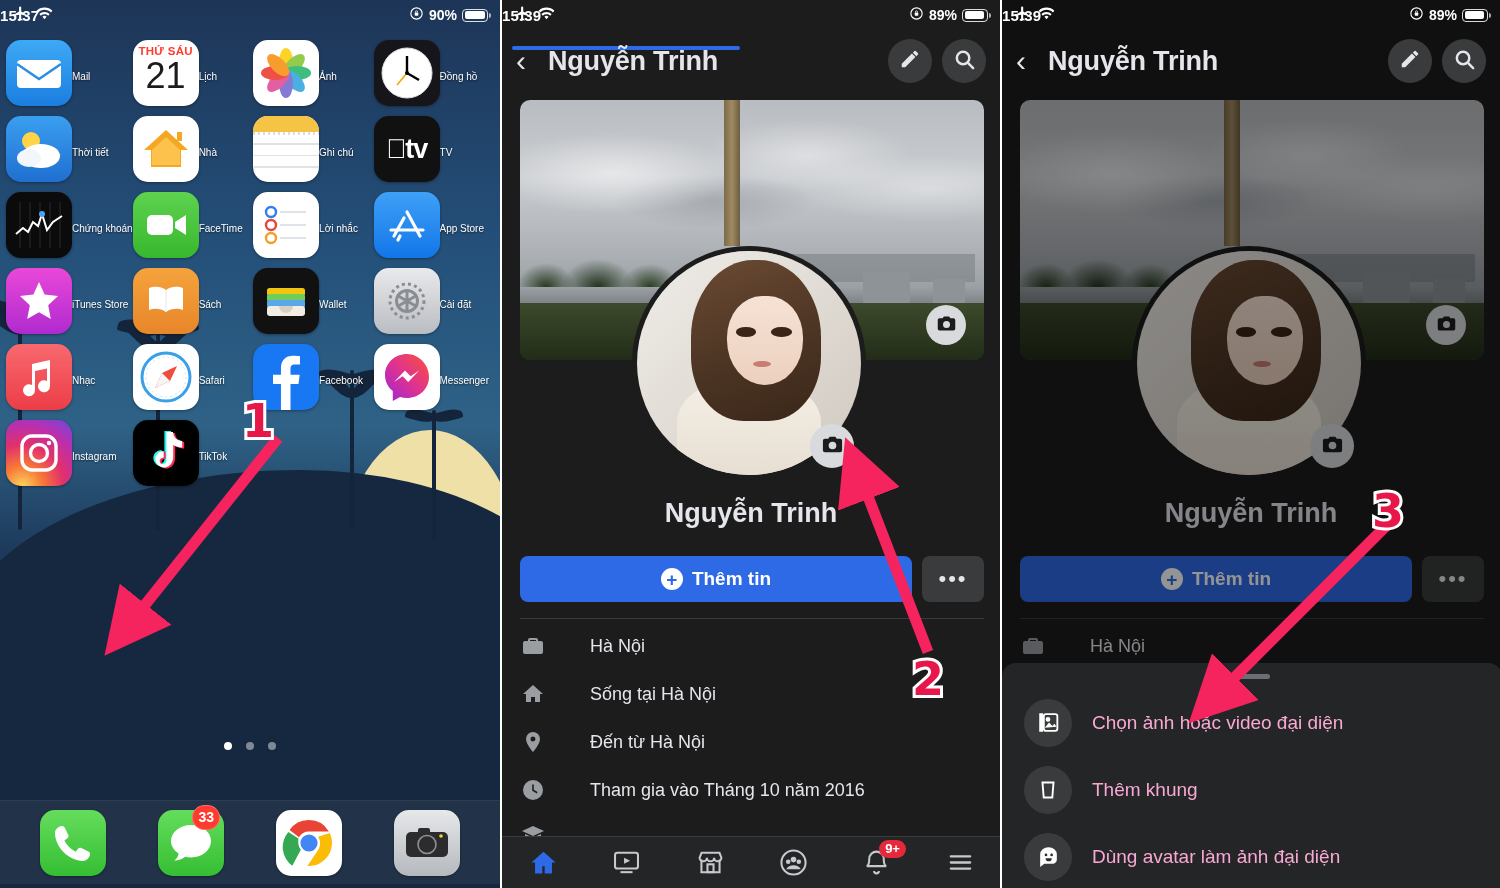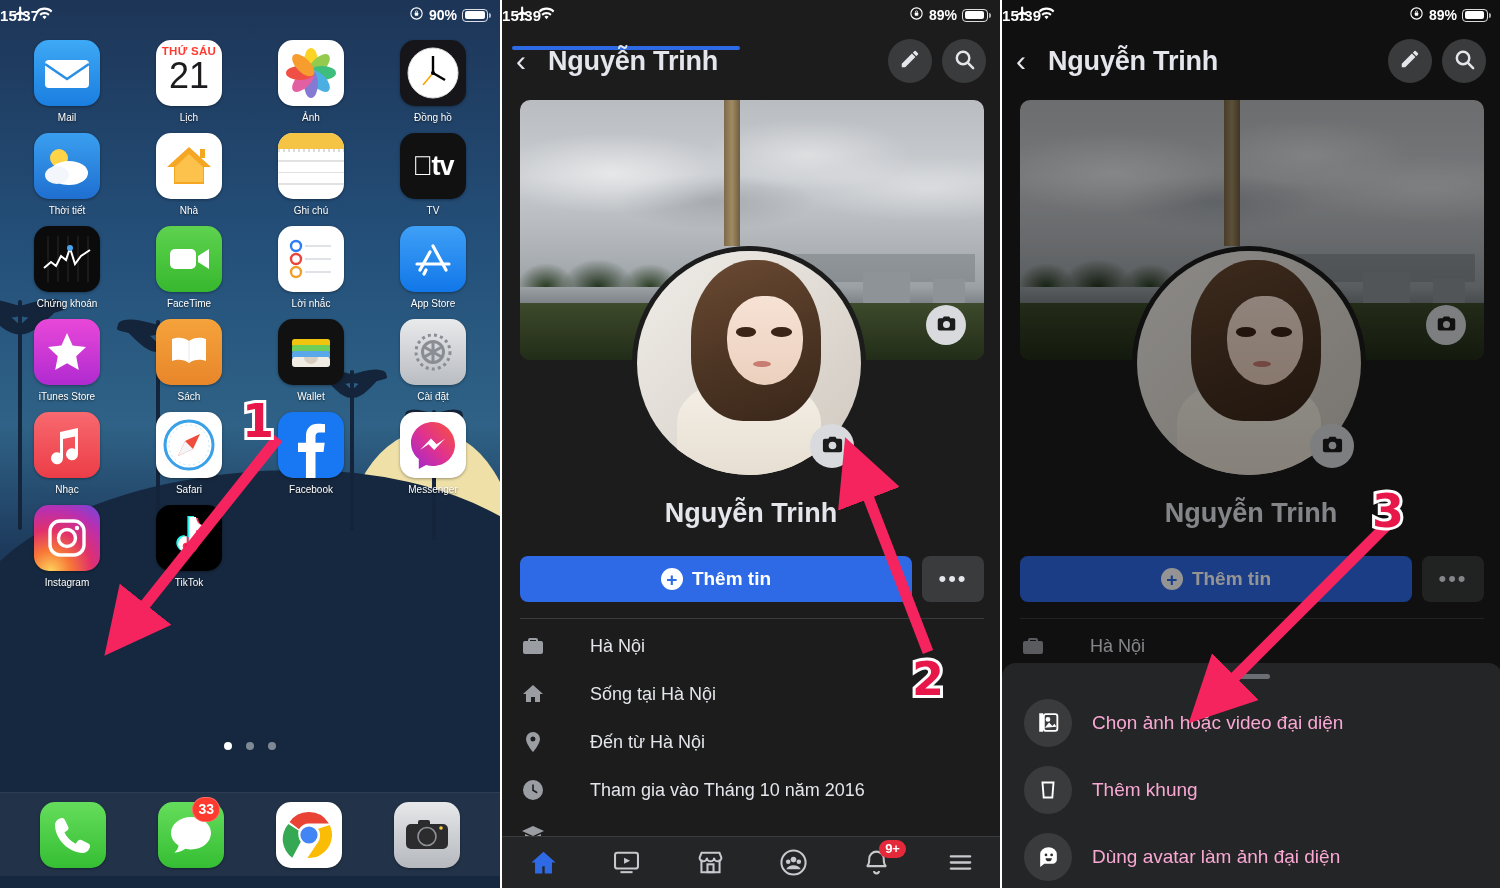--- a/index.html
+++ b/index.html
@@ -29,34 +29,34 @@
   .wall-sand { position:absolute; right:-20px; top:430px; width:180px; height:200px;
     background:#efe0a8; border-radius:50% 50% 0 0 / 70% 70% 0 0; }
   .wall-hill { position:absolute; left:-40px; top:470px; width:620px; height:430px;
     background:#16283f; border-radius:55% 45% 0 0 / 40% 36% 0 0; }
   .palm { position:absolute; bottom:0; width:0; height:0; }
   .palm i { position:absolute; background:#14243a; border-radius:60% 10% 60% 10%; transform-origin:bottom center; }
   .trunk { position:absolute; width:4px; background:#14243a; border-radius:2px; }
 
   .grid { position:absolute; top:34px; left:0; width:500px;
     display:grid; grid-template-columns:repeat(4,1fr); row-gap:4px; padding:0 6px; z-index:10; }
-  .app { display:flex; flex-direction:column; align-items:center; width:100%; padding-top:6px; position:relative; }
+  .app { display:flex; flex-direction:row; align-items:center; width:100%; padding-top:6px; position:relative; }
   .ic { width:66px; height:66px; border-radius:15px; position:relative; overflow:hidden;
         box-shadow:0 1px 3px rgba(0,0,0,.35); }
   .app-label { margin-top:6px; color:#fff; font-size:10px; text-shadow:0 1px 2px rgba(0,0,0,.6);
     white-space:nowrap; }
   .badge { position:absolute; top:-5px; right:4px; min-width:25px; height:25px; border-radius:13px;
     background:#ff3b30; color:#fff; font-size:14px; font-weight:600; display:flex; align-items:center;
     justify-content:center; padding:0 5px; border:1.5px solid rgba(255,255,255,.25); z-index:5; }
 
   .dots { position:absolute; top:742px; left:0; width:500px; display:flex; justify-content:center; gap:14px; z-index:12; }
   .dot { width:8px; height:8px; border-radius:50%; background:rgba(255,255,255,.45); }
   .dot.on { background:#fff; }
 
-  .dock { position:absolute; bottom:12px; left:0; width:500px; height:84px;
+  .dock { position:absolute; bottom:4px; left:0; width:500px; height:84px;
     background:rgba(255,255,255,.055); display:flex; align-items:center;
     justify-content:space-around; padding:0 14px; z-index:12; border-top:1px solid rgba(255,255,255,.05); }
 
   
   .fb { background:#1c1c1d; color:#e4e6eb; }
   .fb-header { position:absolute; top:30px; left:0; width:100%; height:62px;
     display:flex; align-items:center; padding:0 14px; z-index:30; }
   .back-chev { font-size:30px; line-height:1; color:#e4e6eb; font-weight:300; width:26px; }
   .fb-title { font-size:27px; font-weight:700; color:#e4e6eb; margin-left:6px; letter-spacing:-.2px; }
   .hdr-actions { margin-left:auto; display:flex; gap:10px; }

